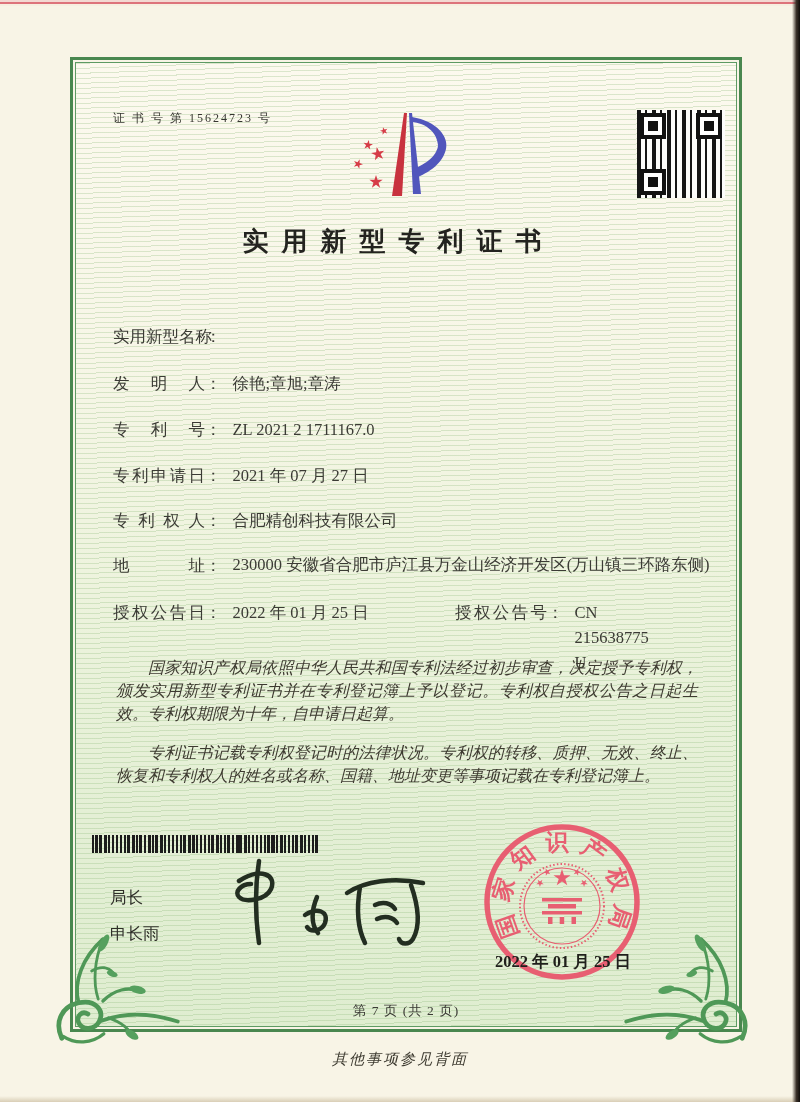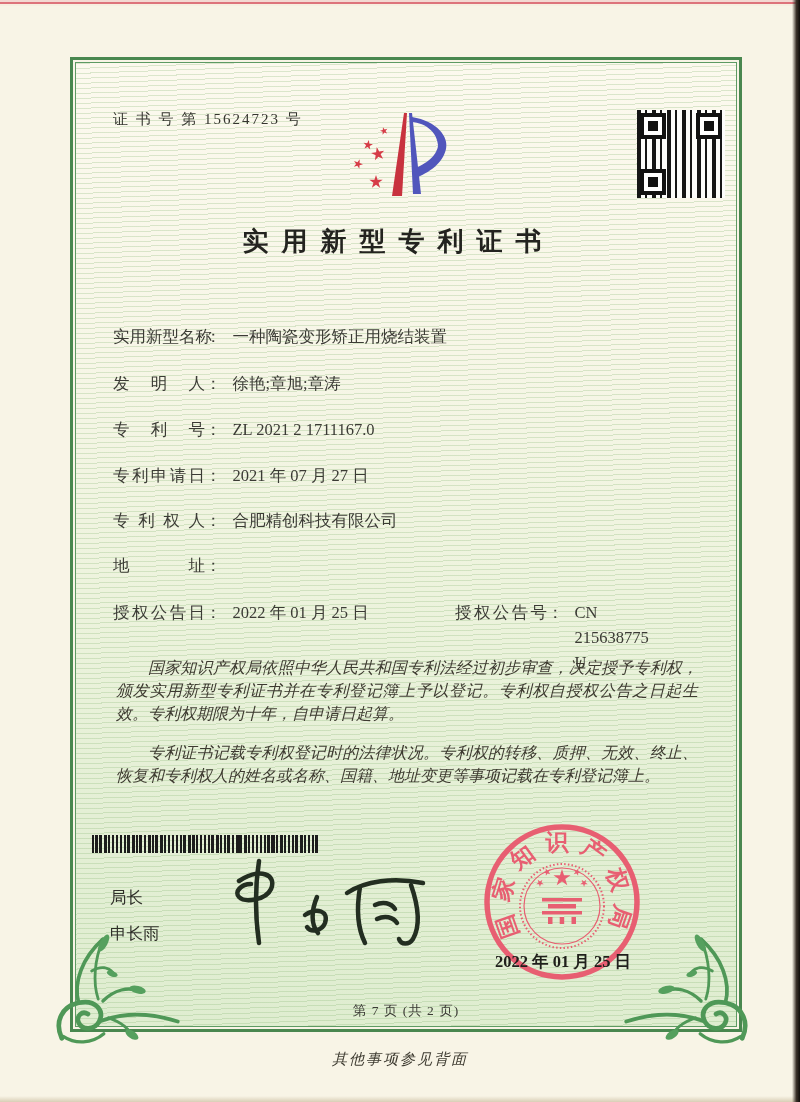--- a/index.html
+++ b/index.html
@@ -20,21 +20,21 @@
     border:3px solid #49874f;box-sizing:border-box}
   .frame-inner{position:absolute;inset:2px;border:1px solid #5d9a63;
     background:
       repeating-linear-gradient(178deg,rgba(141,186,122,.30) 0 1px,rgba(255,255,255,0) 1px 5px),
       linear-gradient(180deg,#fcf9ee 0%,#f7f6e7 30%,#edf3dd 55%,#e4efd5 78%,#dfedd0 100%)}
   .flourish{position:absolute;width:132px;height:116px}
   .flourish.left{left:50px;top:928px}
   .flourish.right{left:622px;top:928px;transform:scaleX(-1)}
 
   
-  .cert-no{position:absolute;left:113px;top:110px;font-size:15px;letter-spacing:2px;color:#35352f}
+  .cert-no{position:absolute;left:113px;top:110px;font-size:12px;letter-spacing:2px;color:#35352f}
   .logo{position:absolute;left:345px;top:113px;width:112px;height:102px}
   .qr{position:absolute;left:637px;top:110px;width:88px;height:88px;background:#fdfdfb;
       background-image:
         repeating-linear-gradient(90deg,#161616 0 4px,transparent 4px 8px,#161616 8px 10px,transparent 10px 15px),
         repeating-linear-gradient(0deg,#fdfdfb 0 3px,transparent 3px 6px,#fdfdfb 6px 11px,transparent 11px 13px);
       }
   .qr .f{position:absolute;width:18px;height:18px;border:4px solid #111;background:#fff;box-sizing:content-box}
   .qr .f::after{content:"";position:absolute;inset:4px;background:#111}
   .qr .f.tl{left:3px;top:3px}.qr .f.tr{right:3px;top:3px}.qr .f.bl{left:3px;bottom:3px}
   .title{position:absolute;left:56px;top:224px;width:672px;text-align:center;
@@ -144,21 +144,20 @@
   <div class="f bl"></div>
 </div>
 
 <div class="title">实用新型专利证书</div>
 
 <div class="row" style="top:324px">
   <span class="lbl">
       <span class="lbl-t">实用新型名称</span>
       <span>：</span>
     </span>
-  <span class="val">一种陶瓷变形矫正用烧结装置</span>
 </div>
 <div class="row" style="top:371px">
   <span class="lbl">
       <span class="lbl-t">发明人</span>
       <span>：</span>
     </span>
   <span class="val">徐艳;章旭;章涛</span>
 </div>
 <div class="row" style="top:417px">
   <span class="lbl">
@@ -179,20 +178,21 @@
       <span class="lbl-t">专利权人</span>
       <span>：</span>
     </span>
   <span class="val">合肥精创科技有限公司</span>
 </div>
 <div class="row" style="top:553px">
   <span class="lbl">
       <span class="lbl-t">地址</span>
       <span>：</span>
     </span>
+  <span class="val val-addr">230000 安徽省合肥市庐江县万金山经济开发区(万山镇三环路东侧)</span>
 </div>
 <div class="row" style="top:600px">
   <span class="lbl">
       <span class="lbl-t">授权公告日</span>
       <span>：</span>
     </span>
   <span class="val">2022 年 01 月 25 日</span>
   <span class="pair2">
     <span class="lbl">
         <span class="lbl-t">授权公告号</span>

